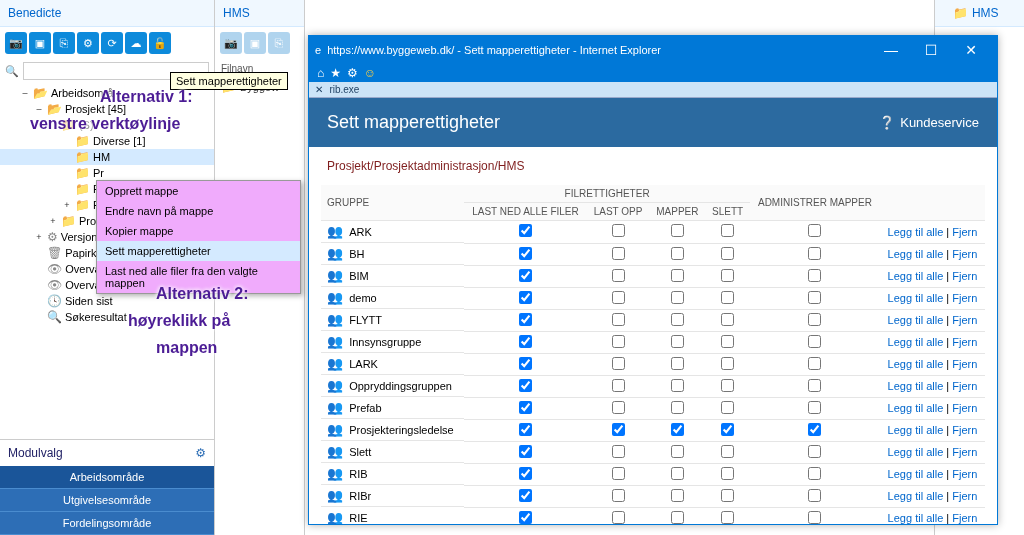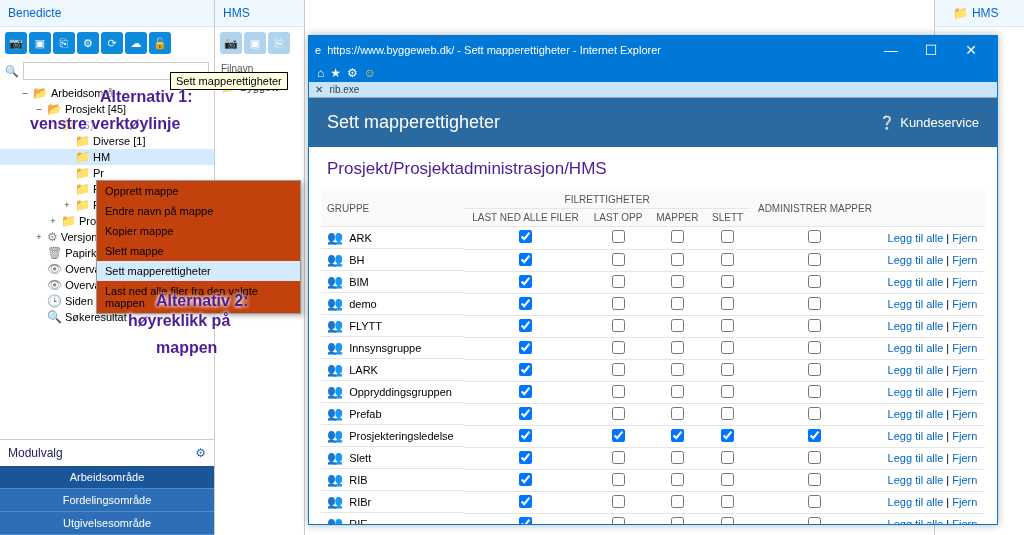--- a/index.html
+++ b/index.html
@@ -21,33 +21,33 @@
 .ic-gray { color: #888; font-size: 12px; }
 .modulvalg { border-top: 1px solid #ccc; }
 .modulvalg-head { display: flex; justify-content: space-between; align-items: center; padding: 6px 8px; color: #226; font-size: 12px; }
 .modul-item { background: #2d6eb6; color: #fff; padding: 5px 8px; border-bottom: 1px solid #4a8ccf; font-size: 11px; text-align: center; cursor: pointer; }
 .modul-item.active { background: #1a5599; }
 .mid-panel { width: 90px; border-right: 1px solid #ccc; position: relative; }
 .mid-panel .toolbar .tb-btn { background: #b0d4ee; }
 .mid-panel .panel-header { border-bottom-color: #d4eaff; }
 .right-panel { flex: 1; display: flex; flex-direction: column; position: relative; }
 .tooltip { position: absolute; background: #ffffe1; border: 1px solid #000; padding: 2px 5px; font-size: 11px; z-index: 50; top: 72px; left: 170px; white-space: nowrap; }
-.ctx-menu { position: absolute; left: 96px; top: 180px; width: 205px; background: #c2410c; border: 1px solid #999; box-shadow: 2px 2px 5px rgba(0,0,0,.3); z-index: 60; font-size: 11px; }
+.ctx-menu { position: absolute; left: 96px; top: 180px; width: 205px; background: #f0abfc; border: 1px solid #999; box-shadow: 2px 2px 5px rgba(0,0,0,.3); z-index: 60; font-size: 11px; }
 .ctx-item { padding: 4px 8px; cursor: pointer; }
 .ctx-item:hover, .ctx-item.hl { background: #d4eaff; }
 .ie-window { position: absolute; left: 308px; top: 35px; width: 690px; height: 490px; border: 1px solid #0078d7; background: #fff; z-index: 100; display: flex; flex-direction: column; box-shadow: 0 0 8px rgba(0,0,0,.3); }
 .ie-title { background: #0078d7; color: #fff; display: flex; align-items: center; padding: 4px 6px; font-size: 11px; }
 .ie-title .t-text { flex: 1; }
 .ie-title .win-btn { width: 40px; height: 20px; text-align: center; cursor: pointer; line-height: 20px; font-size: 14px; }
 .ie-title .win-btn.close { background: #0078d7; }
 .ie-tb { background: #0078d7; color: #fff; padding: 2px 8px; font-size: 12px; display: flex; gap: 6px; }
 .ie-tabbar { background: #cce4f7; padding: 2px 6px; font-size: 10px; display: flex; gap: 6px; color: #246; border-bottom: 1px solid #9ac; }
 .perm-head { background: #2b6aa0; color: #fff; padding: 14px 18px; font-size: 18px; font-weight: 300; display: flex; justify-content: space-between; align-items: center; }
 .perm-head .ks { font-size: 13px; display: flex; align-items: center; gap: 5px; }
-.perm-bc { color: #4c1d95; padding: 12px 18px; font-size: 17px; }
+.perm-bc { color: #7f1d1d; padding: 12px 18px; font-size: 12px; }
 .perm-table { flex: 1; overflow: auto; padding: 0 12px 8px 12px; }
 table { width: 100%; border-collapse: collapse; font-size: 11px; }
 th, td { border-bottom: 1px solid #e5e5e5; padding: 3px 6px; text-align: center; }
 th { font-weight: normal; font-size: 10px; color: #555; background: #fafafa; }
 th.grp, td.grp { text-align: left; padding-left: 6px; }
 td.grp { display: flex; align-items: center; gap: 6px; }
 .grp-ic { color: #e7a63a; font-size: 13px; }
 .lnk { color: #0066cc; cursor: pointer; white-space: nowrap; }
 .overlay-text { position: absolute; color: #4c1d95; font-size: 16px; font-weight: bold; z-index: 70; text-shadow: 0 0 4px #fff, 0 0 4px #fff; pointer-events: none; }
 .right-mini { position: absolute; right: 0; top: 0; width: 90px; border-left: 1px solid #ccc; height: 100%; background: #fff; z-index: 1; }
@@ -153,22 +153,22 @@
           <span>Søkeresultat</span>
         </div>
       </div>
     <div class="modulvalg">
       <div class="modulvalg-head">
         <span>Modulvalg</span>
         <span style="color:#2d6eb6">⚙</span>
       </div>
       <div id="modul-items">
           <div class="modul-item active">Arbeidsområde</div>
+          <div class="modul-item">Utgivelsesområde</div>
           <div class="modul-item">Fordelingsområde</div>
-          <div class="modul-item">Utgivelsesområde</div>
         </div>
     </div>
   </div>
 
   <div class="mid-panel">
     <div class="panel-header">HMS</div>
     <div class="toolbar">
       <div class="tb-btn">📷</div>
       <div class="tb-btn">▣</div>
       <div class="tb-btn">⎘</div>
@@ -184,28 +184,27 @@
 
   <div class="right-mini">
     <div class="panel-header"><span class="hms-fld">📁</span><span>HMS</span></div>
   </div>
 </div>
 
 <div class="ctx-menu" id="ctx">
     <div class="ctx-item">Opprett mappe</div>
     <div class="ctx-item">Endre navn på mappe</div>
     <div class="ctx-item">Kopier mappe</div>
-    <div class="ctx-item">Slett mappe</div>
     <div class="ctx-item hl">Sett mapperettigheter</div>
     <div class="ctx-item">Last ned alle filer fra den valgte mappen</div>
   </div>
 
 <div class="overlay-text" style="left:100px;top:88px">Alternativ 1:</div>
 <div class="overlay-text" style="left:30px;top:115px">venstre verktøylinje</div>
-<div class="overlay-text" style="left:156px;top:292px">Alternativ 2:</div>
+<div class="overlay-text" style="left:156px;top:285px">Alternativ 2:</div>
 <div class="overlay-text" style="left:128px;top:312px">høyreklikk på</div>
 <div class="overlay-text" style="left:156px;top:339px">mappen</div>
 
 <div class="ie-window">
   <div class="ie-title">
     <span style="margin-right:6px">e</span>
     <span class="t-text">https://www.byggeweb.dk/ - Sett mapperettigheter - Internet Explorer</span>
     <span class="win-btn">—</span>
     <span class="win-btn">☐</span>
     <span class="win-btn close">✕</span>

